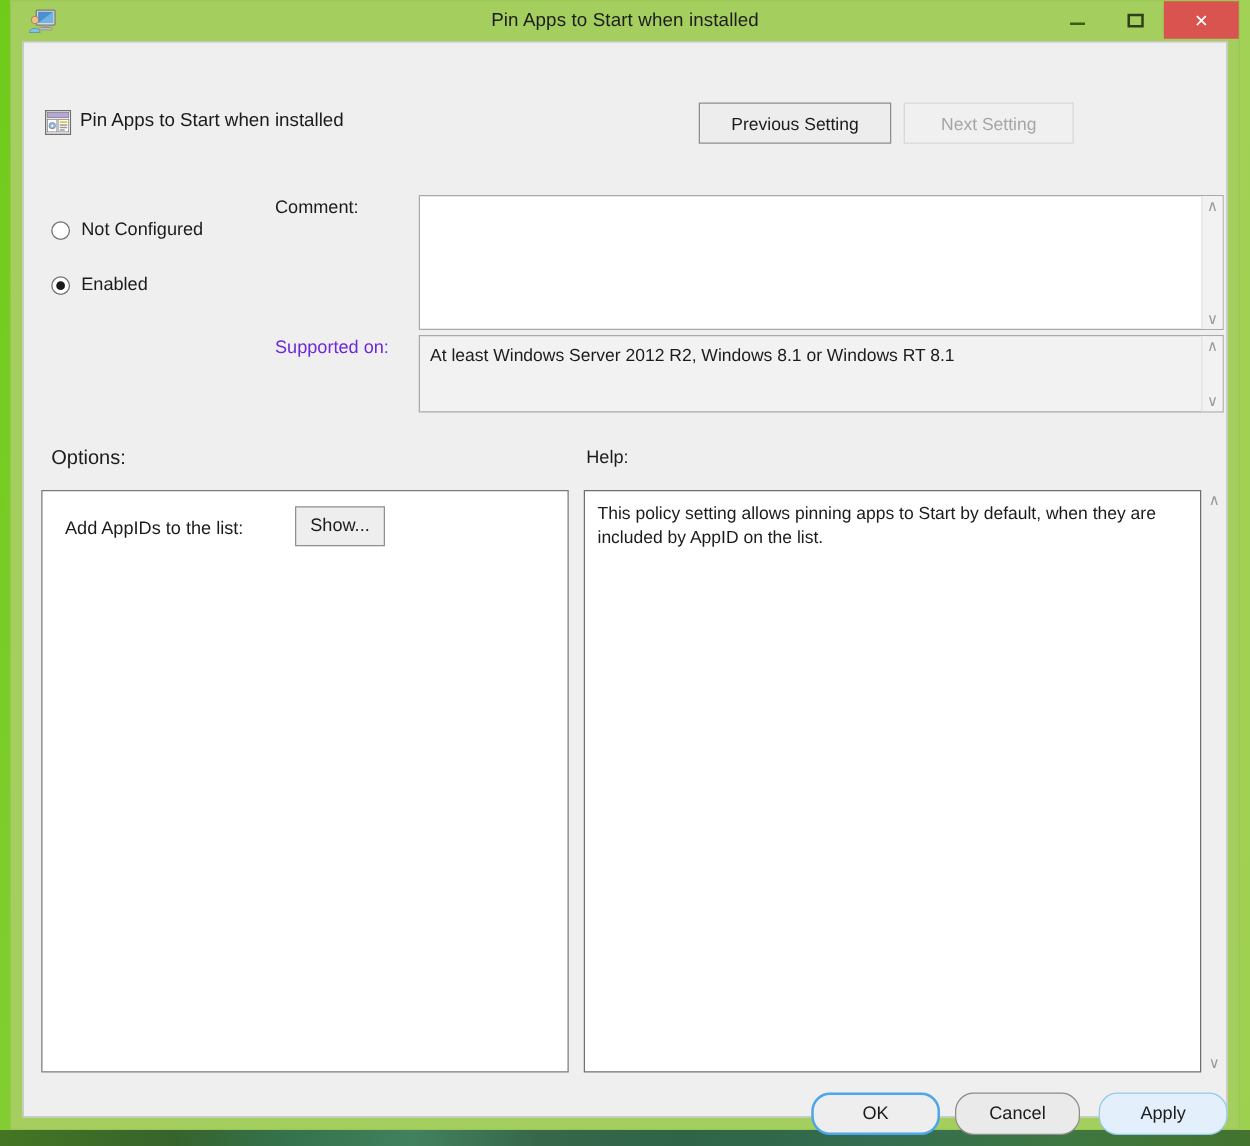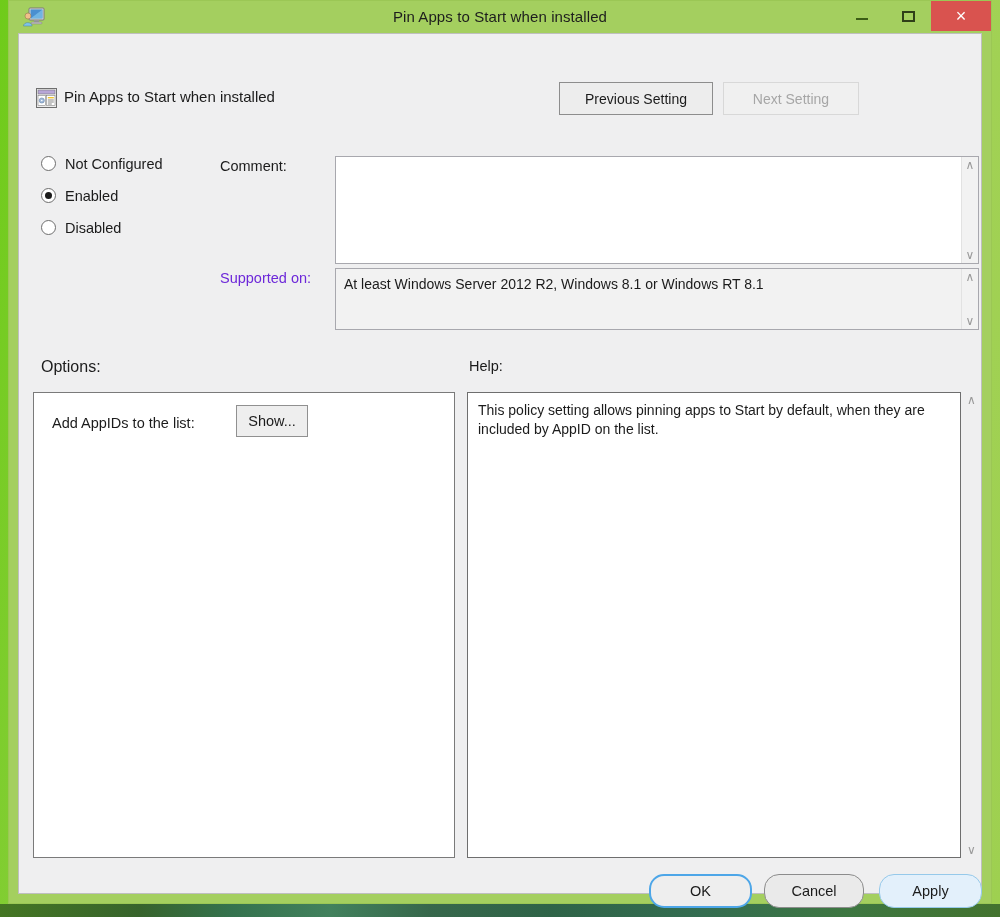--- a/index.html
+++ b/index.html
@@ -82,22 +82,23 @@
     font-size: 14px; color: #1b1b1b;
     display: flex; align-items: center; justify-content: center;
     cursor: default;
   }
   #prev-setting { left: 540px; width: 154px; border: 1px solid #8d8d8d; text-align: center; }
   #next-setting { left: 704px; width: 136px; border: 1px solid #d8d8d8; color: #a6a6a6; background:#f0f0f0; }
 
   
   #radio-group { position: absolute; left: 22px; top: 122px; width: 200px; }
   .radio-row {
-    display: flex; align-items: flex-start; height: 32px;
-    cursor: default;
+    display: flex; align-items: center; height: 32px;
+    cursor: default;
+    margin-top: 12px;
   }
   .radio-dot {
     width: 15px; height: 15px; border-radius: 50%;
     border: 1px solid #6e6e6e; background: #fff;
     display: flex; align-items: center; justify-content: center;
     flex: none; margin-right: 9px;
   }
   .radio-dot.on::after {
     content: ""; width: 7px; height: 7px; border-radius: 50%; background: #1b1b1b;
   }
@@ -241,24 +242,20 @@
 
     <div id="radio-group">
       <div class="radio-row">
         <span class="radio-dot"></span>
         <span class="radio-label">Not Configured</span>
       </div>
       <div class="radio-row">
         <span class="radio-dot on"></span>
         <span class="radio-label">Enabled</span>
       </div>
-      <div class="radio-row">
-        <span class="radio-dot"></span>
-        <span class="radio-label">Disabled</span>
-      </div>
     </div>
 
     <div id="comment-label">Comment:</div>
     <div class="fieldbox" id="comment-box">
       <div class="fieldtext"></div>
       <div class="vscroll">
         <span class="arr">∧</span>
         <span class="arr">∨</span>
       </div>
     </div>

